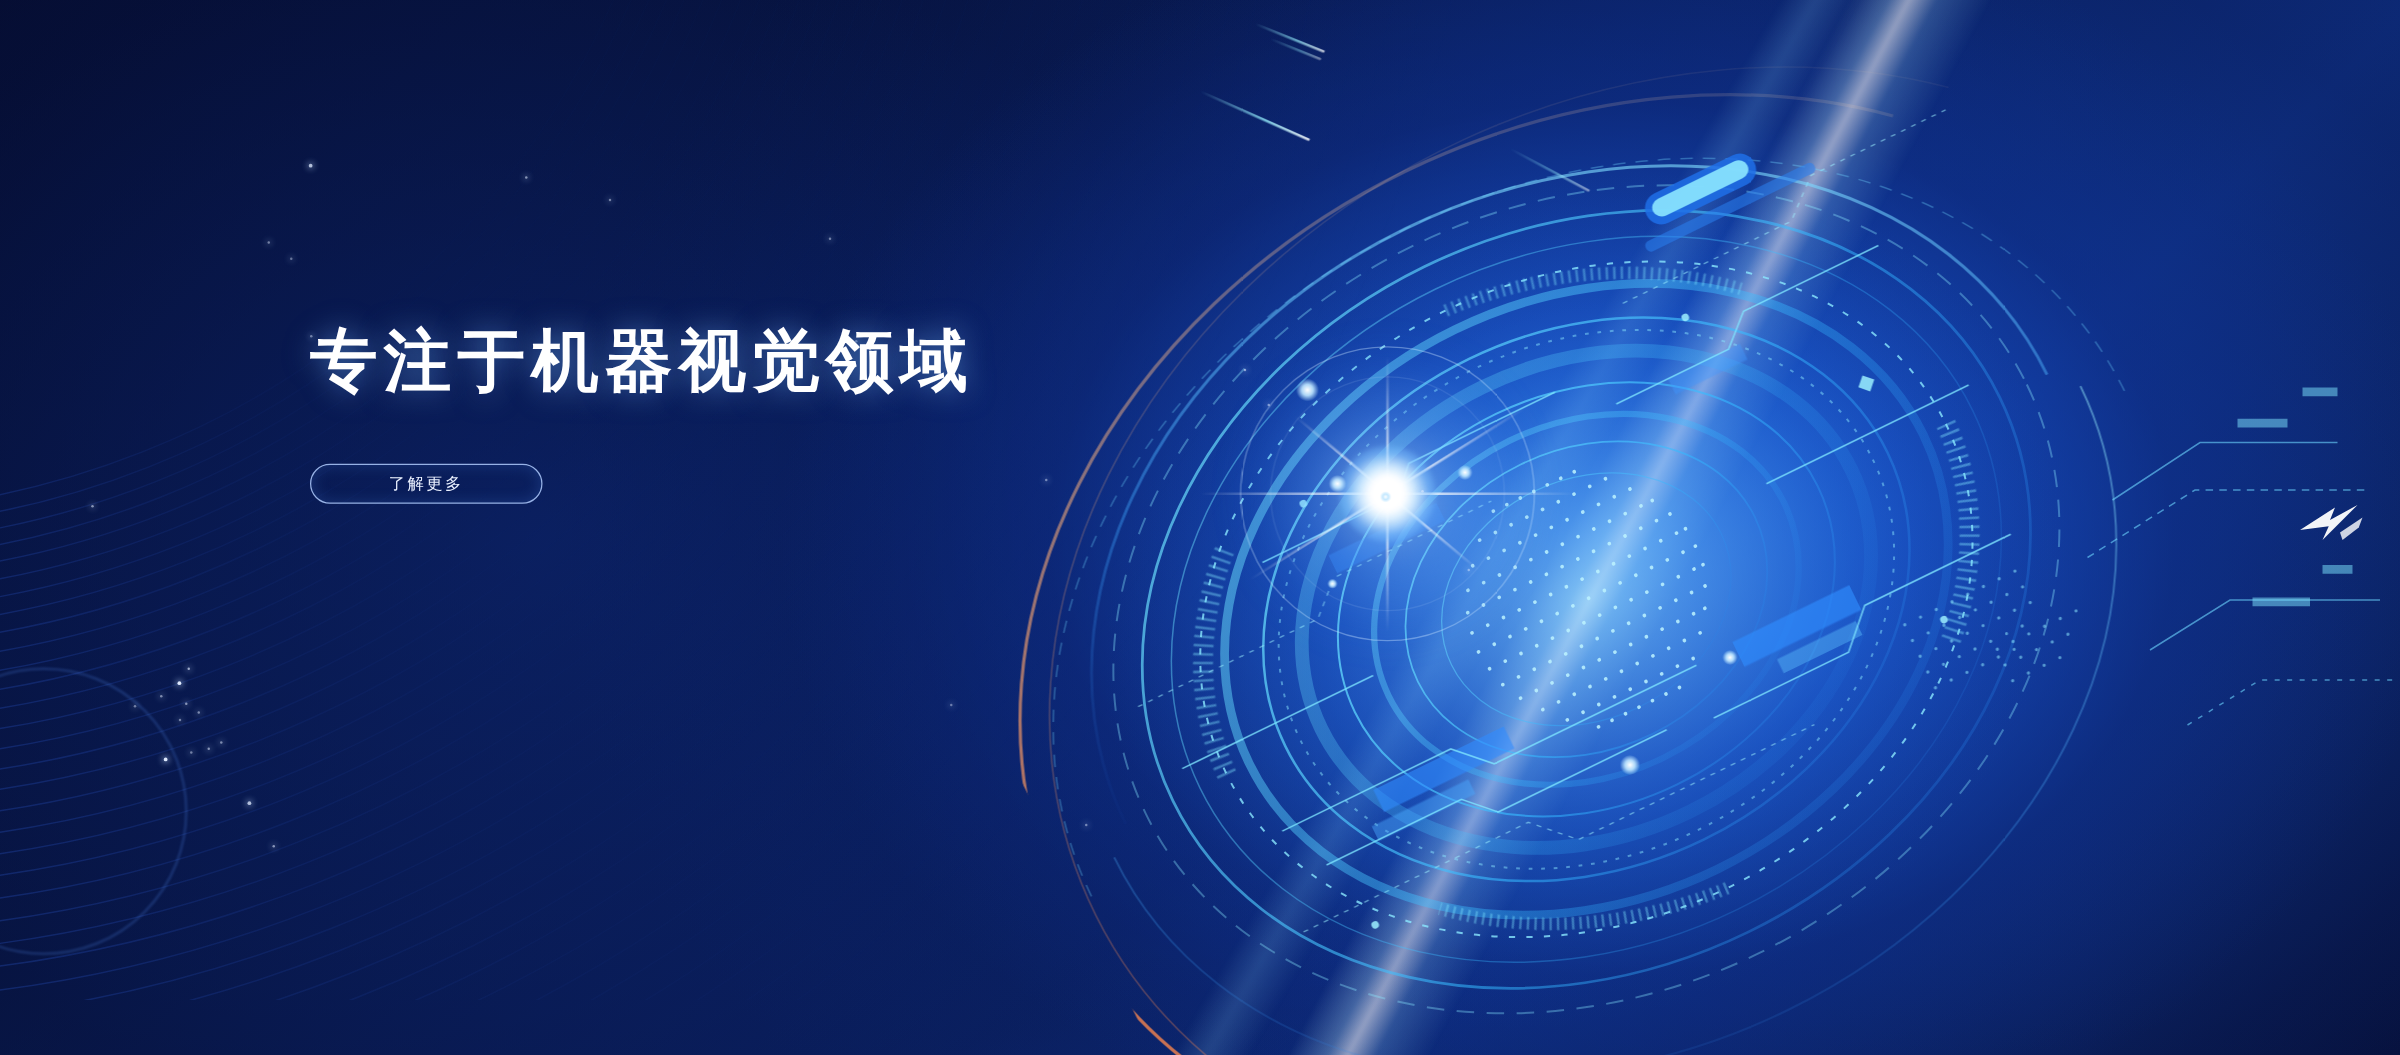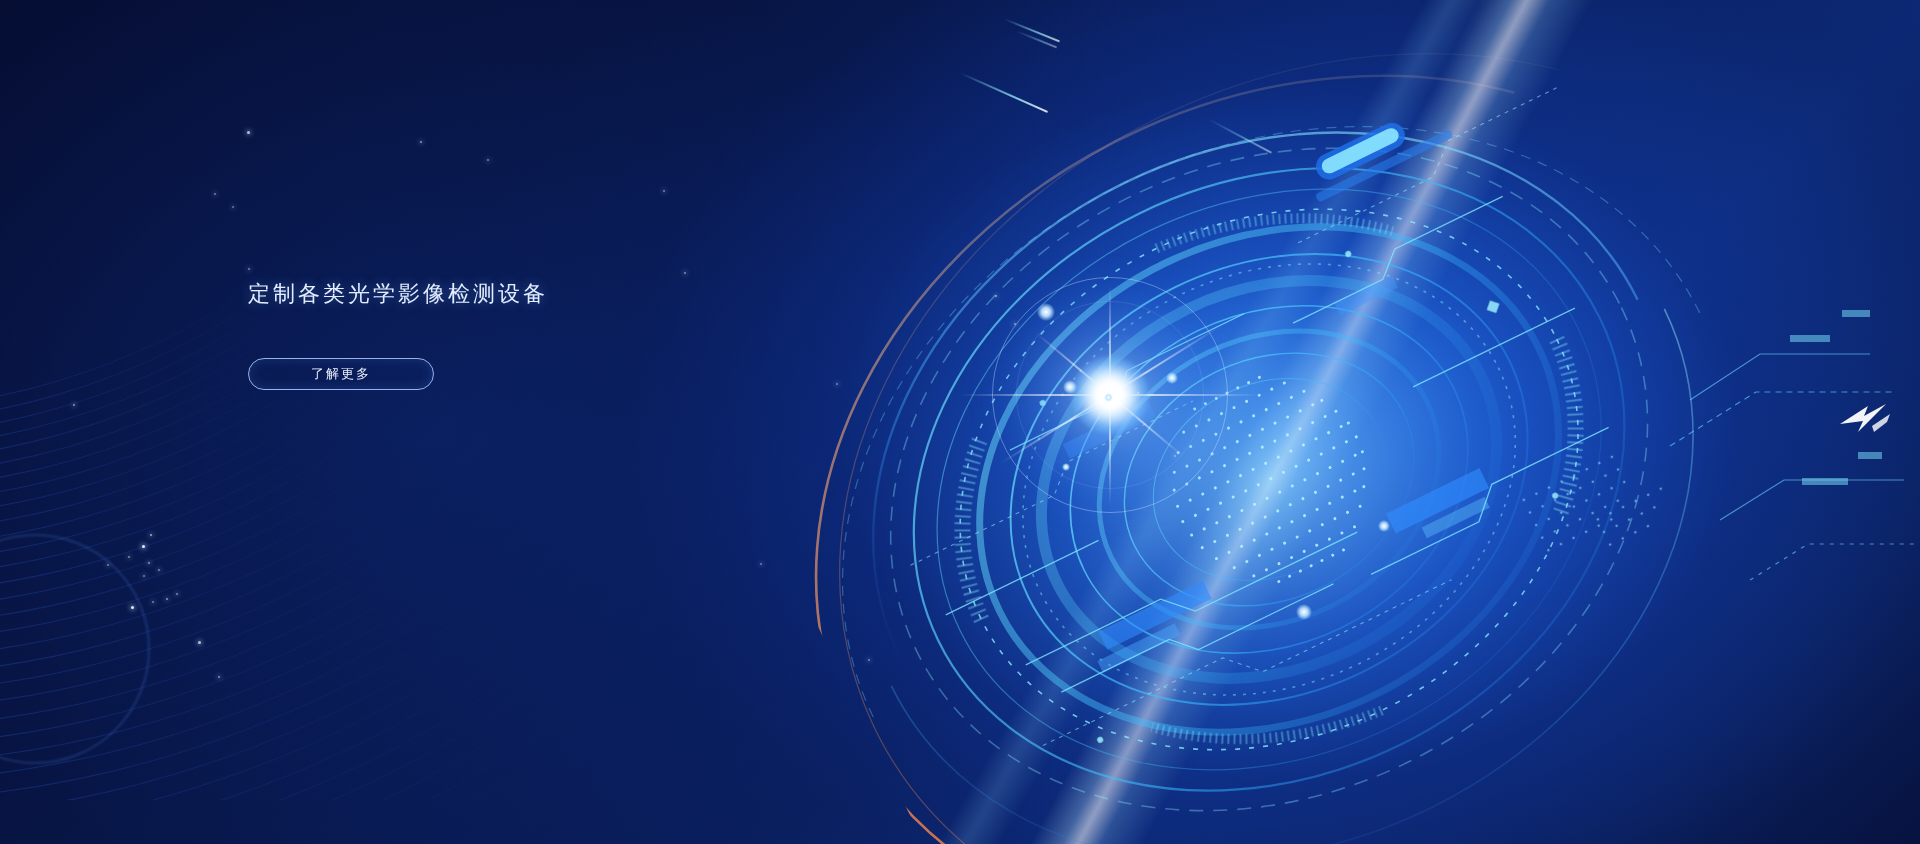--- a/index.html
+++ b/index.html
@@ -594,17 +594,17 @@
   <div class="arcbl"></div>
 
   <div class="arrowmark">
     <svg viewBox="0 0 54 34" aria-hidden="true">
       <path d="M2 22 L30 4 L26 14 L48 2 L20 30 L25 19 Z" fill="#ffffff" opacity=".95"></path>
       <path d="M34 24 L52 12 L49 20 L36 30 Z" fill="#ffffff" opacity=".8"></path>
     </svg>
   </div>
 
   <div class="copy">
-    <p class="subtitle">定制各类光学影像检测设备</p>
+    <h1 class="headline">专注于机器视觉领域</h1>
     <button class="cta" type="button">了解更多</button>
   </div>
 
 </div>
 
 </body></html>

